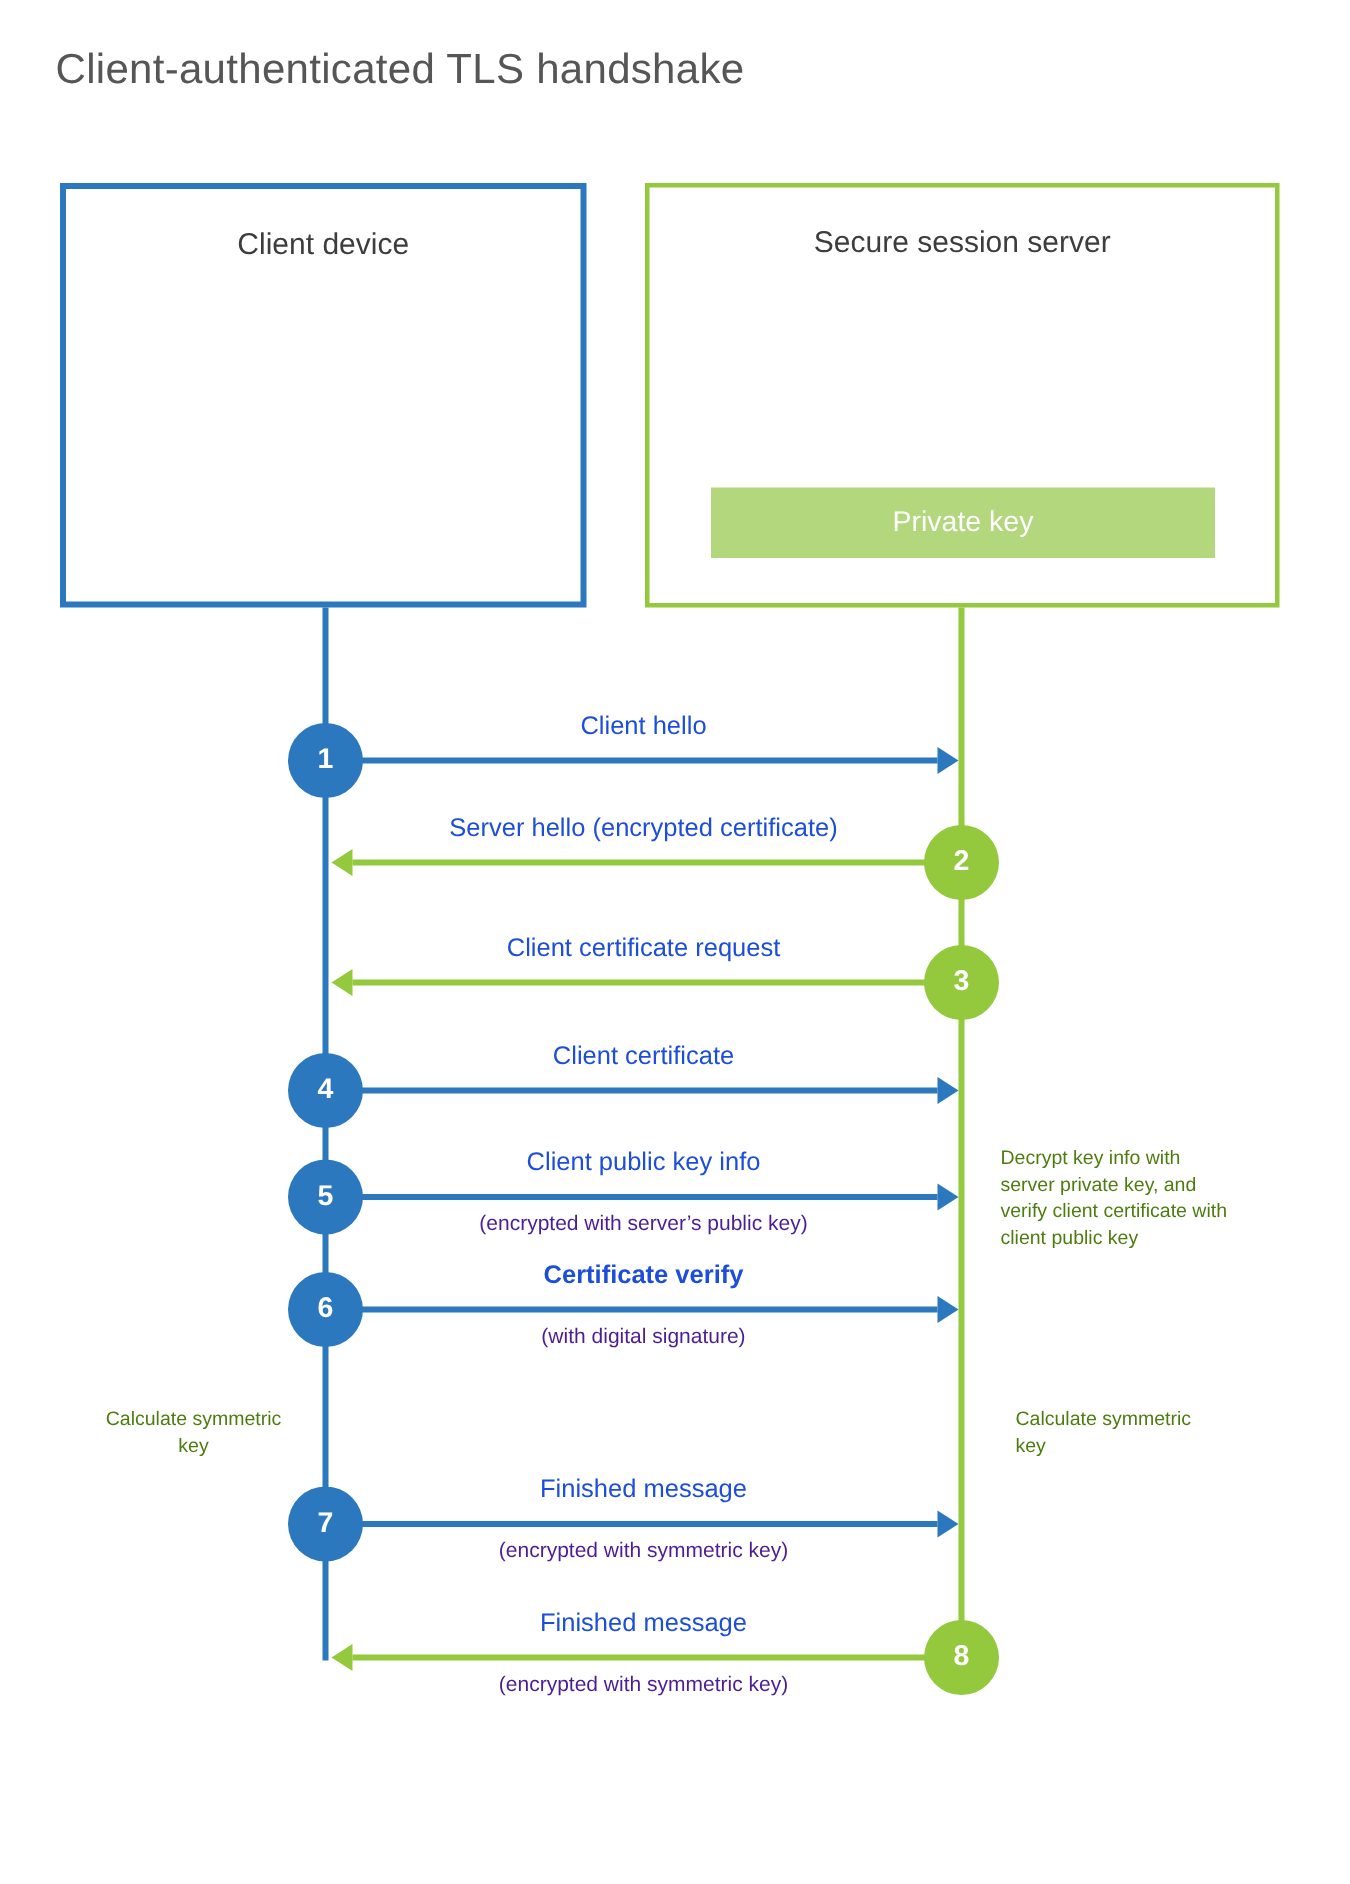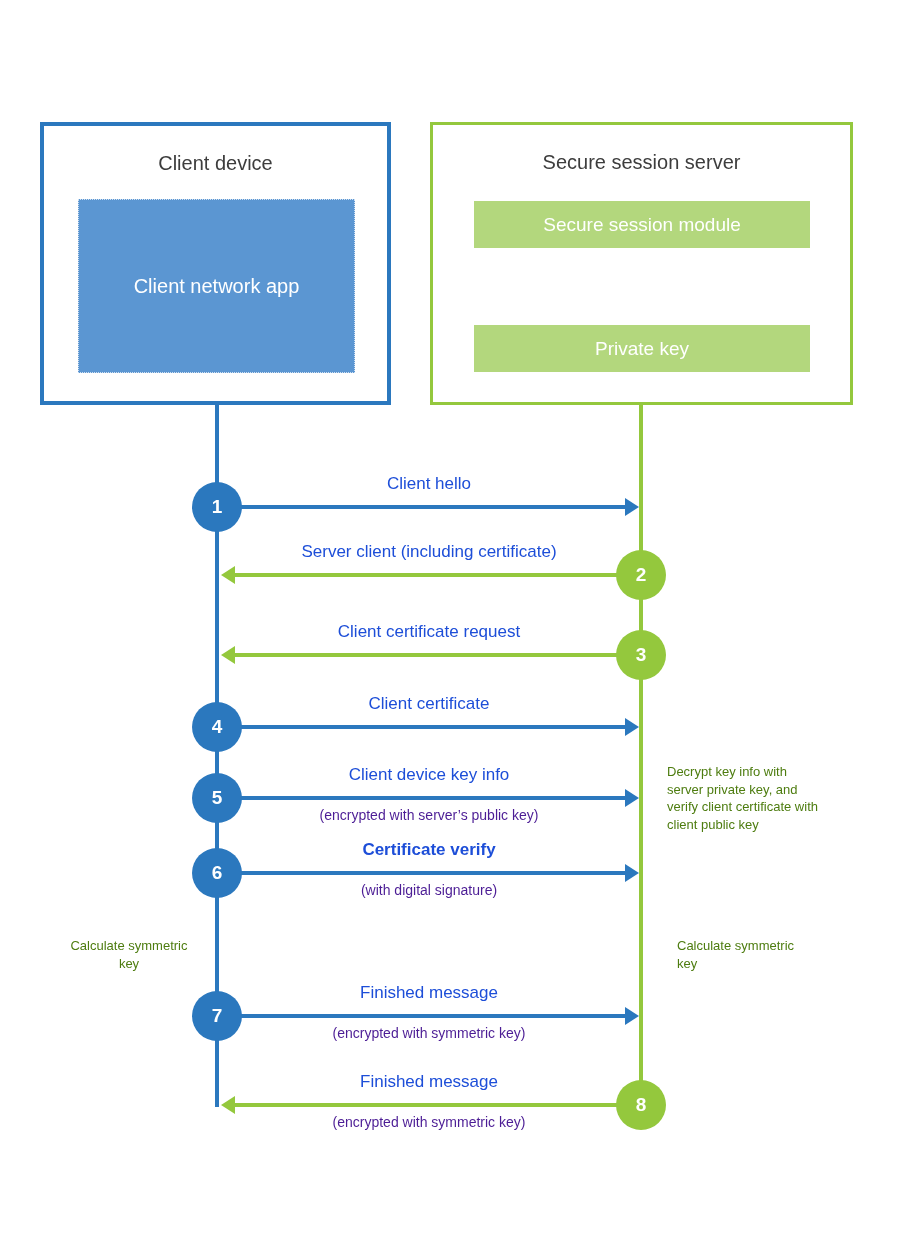--- a/index.html
+++ b/index.html
@@ -40,63 +40,60 @@
   .note{position:absolute;font-size:13px;line-height:17.5px;color:#4d7c0f;}
   #note-decrypt{left:667px;top:763px;width:158px;}
   #note-calc-left{left:70px;top:937px;width:118px;text-align:center;}
   #note-calc-right{left:677px;top:937px;width:118px;text-align:left;}
 </style>
 </head>
 <body>
 
 <div id="canvas" style="--blue: #2b78be; --blue-fill: #5b96d2; --green: #94c83d; --green-fill: #b3d77d;">
 
+  <div class="page-title">Client-authenticated TLS handshake</div>
 
   <div class="actor-box" id="client-box">
     <div class="actor-title">Client device</div>
-  </div>
-  <div id="client-app">
-    <span>Client network app</span>
   </div>
 
   <div class="actor-box" id="server-box">
     <div class="actor-title">Secure session server</div>
   </div>
-  <div class="server-bar" id="server-bar-0">Secure session module</div>
   <div class="server-bar" id="server-bar-2">Private key</div>
 
   <div class="lifeline" id="lifeline-client"></div>
   <div class="lifeline" id="lifeline-server"></div>
 
   <div id="seq">
       <div class="arrow arrow-right" style="top: 505px;">
         <div class="head"></div>
       </div>
       <div class="circle c-blue" style="left: 192px; top: 482px;">1</div>
       <div class="msg-label" style="top: 474px;">Client hello</div>
       <div class="arrow arrow-left" style="top: 573px;">
         <div class="head"></div>
       </div>
       <div class="circle c-green" style="left: 616px; top: 550px;">2</div>
-      <div class="msg-label" style="top: 542px;">Server client (including certificate)</div>
+      <div class="msg-label" style="top: 542px;">Server hello (encrypted certificate)</div>
       <div class="arrow arrow-left" style="top: 653px;">
         <div class="head"></div>
       </div>
       <div class="circle c-green" style="left: 616px; top: 630px;">3</div>
       <div class="msg-label" style="top: 622px;">Client certificate request</div>
       <div class="arrow arrow-right" style="top: 725px;">
         <div class="head"></div>
       </div>
       <div class="circle c-blue" style="left: 192px; top: 702px;">4</div>
       <div class="msg-label" style="top: 694px;">Client certificate</div>
       <div class="arrow arrow-right" style="top: 796px;">
         <div class="head"></div>
       </div>
       <div class="circle c-blue" style="left: 192px; top: 773px;">5</div>
-      <div class="msg-label" style="top: 765px;">Client device key info</div>
+      <div class="msg-label" style="top: 765px;">Client public key info</div>
       <div class="msg-sublabel" style="top: 807px;">(encrypted with server’s public key)</div>
       <div class="arrow arrow-right" style="top: 871px;">
         <div class="head"></div>
       </div>
       <div class="circle c-blue" style="left: 192px; top: 848px;">6</div>
       <div class="msg-label" style="top: 840px; font-weight: bold;">Certificate verify</div>
       <div class="msg-sublabel" style="top: 882px;">(with digital signature)</div>
       <div class="arrow arrow-right" style="top: 1014px;">
         <div class="head"></div>
       </div>

